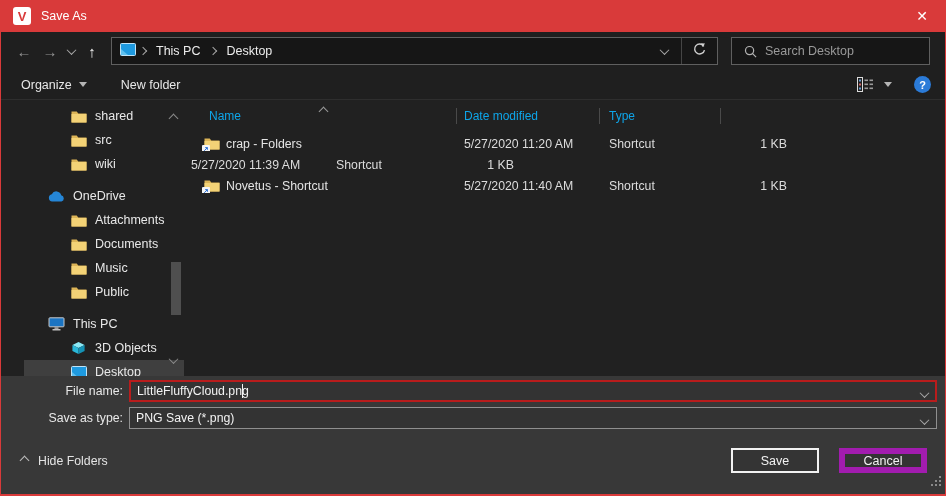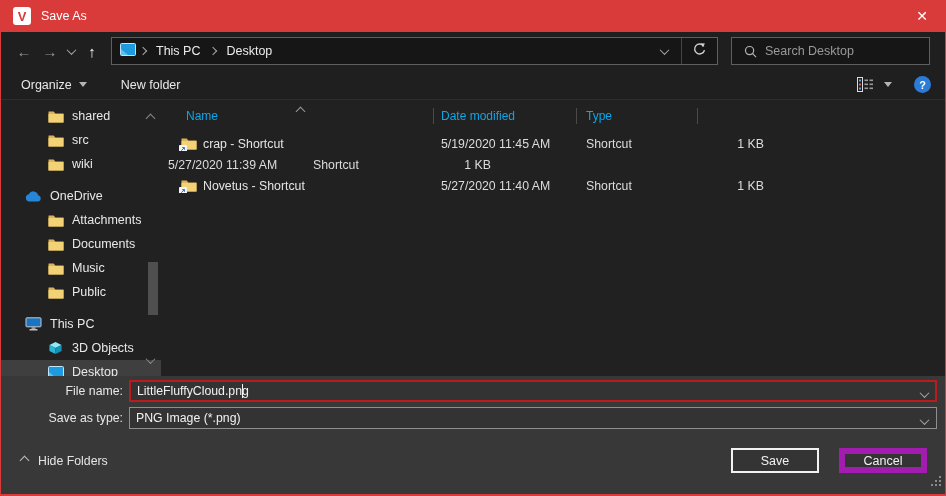--- a/index.html
+++ b/index.html
@@ -48,21 +48,21 @@
   .toolbar{height:30px;background:#1f1f1f;border-bottom:1px solid #2e2e2e;display:flex;align-items:center;flex:none;padding:0 14px 0 20px;font-size:12.5px;}
   .tb-item{display:flex;align-items:center;margin-right:34px;color:#e8e8e8;}
   .caret-down{width:0;height:0;border-left:4px solid transparent;border-right:4px solid transparent;border-top:5px solid #b5b5b5;margin-left:7px;}
   .tb-right{margin-left:auto;display:flex;align-items:center;}
   .view-btn{display:flex;align-items:center;margin-right:22px;}
   .view-btn .caret-down{margin-left:10px;}
   .help-btn{width:17px;height:17px;border-radius:50%;background:#2b7bd8;color:#fff;font-size:11px;font-weight:bold;
     display:flex;align-items:center;justify-content:center;}
 
   
-  .main{flex:1;display:flex;min-height:0;position:relative;}
+  .main{flex:1;display:flex;min-height:0;position:relative;padding-left:23px;}
 
   .sidebar{width:160px;flex:none;position:relative;overflow:hidden;padding-top:4px;}
   .side-item{height:24px;display:flex;align-items:center;font-size:12.5px;color:#e8e8e8;padding-left:24px;}
   .side-item.child{padding-left:46px;}
   .side-item.gap{margin-top:8px;}
   .side-item.selected{background:#3f3f3f;}
   .side-item .ic{width:17px;margin-right:8px;display:flex;align-items:center;justify-content:center;flex:none;}
   .side-scroll-up{position:absolute;top:8px;right:7px;}
   .side-scroll-down{position:absolute;bottom:8px;right:7px;}
   .side-thumb{position:absolute;right:3px;top:162px;width:10px;height:53px;background:#4f4f4f;}
@@ -337,23 +337,23 @@
               <svg width="16" height="13" viewBox="0 0 16 13">
                   <path d="M0.5 1.5 h5.2 l1.6 2 h8.2 v9 h-15 z" fill="#dcb457"></path>
                   <rect x="0.5" y="4" width="15" height="8.5" fill="#f3d276"></rect>
                 </svg>
               <span class="sc-overlay">
                   <svg width="6" height="6" viewBox="0 0 6 6">
                     <path d="M1.2 4.8 L4.4 1.6 M4.4 1.6 H2.2 M4.4 1.6 V3.8" stroke="#2a6fd4" stroke-width="1" fill="none"></path>
                   </svg>
                 </span>
             </span>
-            <span>crap - Shortcut</span>
-          </div>
-          <div class="cell r-date">5/19/2020 11:45 AM</div>
+            <span>crap - Folders</span>
+          </div>
+          <div class="cell r-date">5/27/2020 11:20 AM</div>
           <div class="cell r-type">Shortcut</div>
           <div class="cell r-size">1 KB</div>
         </div>
         <div class="row">
           <div class="cell r-date">5/27/2020 11:39 AM</div>
           <div class="cell r-type">Shortcut</div>
           <div class="cell r-size">1 KB</div>
         </div>
         <div class="row">
           <div class="cell r-name">
@@ -384,21 +384,21 @@
       <div class="field">
         <input type="text" value="LittleFluffyCloud.png" style="">
         <span class="caret-bar"></span>
         <span class="dd"><span class="chev down"></span></span>
       </div>
     </div>
     <div class="frow">
       <span class="flabel">Save as type:</span>
       <div class="field">
         <div class="sel">
-            <span>PNG Image (*.png)</span>
+            <span>PNG Save (*.png)</span>
           </div>
         <span class="dd"><span class="chev down"></span></span>
       </div>
     </div>
     <div class="btnrow">
       <div class="hide-folders">
         <span class="chev up"></span>
         <span>Hide Folders</span>
       </div>
       <div class="btn primary">

